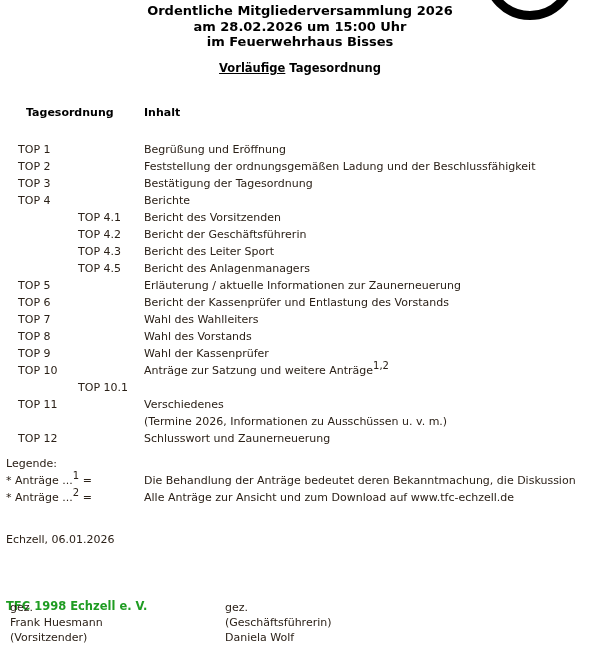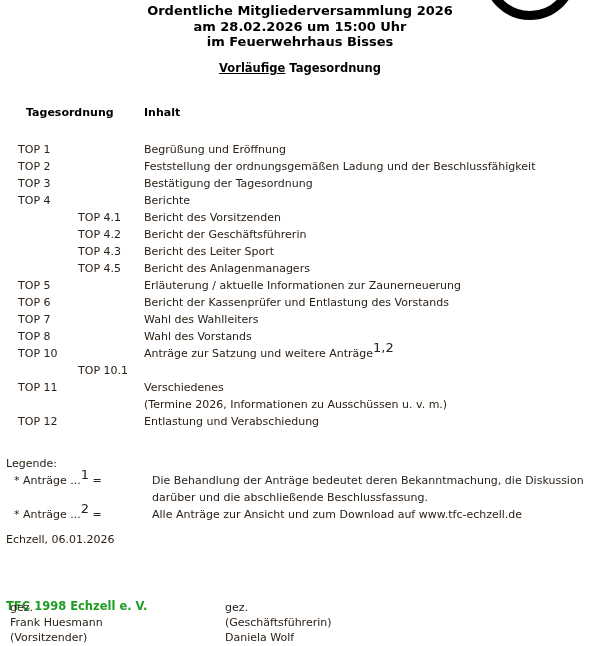--- a/index.html
+++ b/index.html
@@ -84,21 +84,21 @@
   }
   .col-top.sub { left: 78px; }
   .col-content {
     position: absolute;
     left: 144px;
     top: 0;
   }
   .row.head .col-top { left: 26px; }
   .spacer-row { height: 13px; }
   sup {
-    font-size: 13px;
+    font-size: 10px;
     vertical-align: super;
     line-height: 0;
   }
 
   
   .legend {
     position: absolute;
     left: 0;
     top: 455px;
     width: 552px;
@@ -108,21 +108,20 @@
   .legend-title {
     position: relative;
     left: 6px;
     height: 17px;
     white-space: nowrap;
   }
   .legend-row {
     position: relative;
     height: 17px;
     white-space: nowrap;
-    margin-left: 8px;
   }
   .legend-key {
     position: absolute;
     left: 6px;
     top: 0;
   }
   .legend-val {
     position: absolute;
     left: 144px;
     top: 0;
@@ -225,50 +224,51 @@
       </div>
       <div class="row">
         <span class="col-top">TOP 7</span>
         <span class="col-content">Wahl des Wahlleiters</span>
       </div>
       <div class="row">
         <span class="col-top">TOP 8</span>
         <span class="col-content">Wahl des Vorstands</span>
       </div>
       <div class="row">
+        <span class="col-top">TOP 9</span>
+        <span class="col-content">Wahl der Kassenprüfer</span>
+      </div>
+      <div class="row">
         <span class="col-top">TOP 10</span>
         <span class="col-content">Anträge zur Satzung und weitere Anträge<sup>1,2</sup></span>
       </div>
       <div class="row">
         <span class="col-top sub">TOP 10.1</span>
       </div>
       <div class="row">
         <span class="col-top">TOP 11</span>
         <span class="col-content">Verschiedenes</span>
       </div>
       <div class="row">
         <span class="col-top"></span>
         <span class="col-content">(Termine 2026, Informationen zu Ausschüssen u. v. m.)</span>
       </div>
       <div class="row">
         <span class="col-top">TOP 12</span>
-        <span class="col-content">Entlastung und Verabschiedung</span>
+        <span class="col-content">Schlusswort und Zaunerneuerung</span>
       </div>
     </div>
 </div>
 
 <div class="legend">
   <div class="legend-title">Legende:</div>
   <div id="legend-rows">
       <div class="legend-row">
         <span class="legend-key">* Anträge ...<sup>1</sup> =</span>
         <span class="legend-val">Die Behandlung der Anträge bedeutet deren Bekanntmachung, die Diskussion</span>
-      </div>
-      <div class="legend-row">
-        <span class="legend-val cont">darüber und die abschließende Beschlussfassung.</span>
       </div>
       <div class="legend-row">
         <span class="legend-key">* Anträge ...<sup>2</sup> =</span>
         <span class="legend-val">Alle Anträge zur Ansicht und zum Download auf www.tfc-echzell.de</span>
       </div>
     </div>
 </div>
 
 <div class="place-date">Echzell, 06.01.2026</div>
 <div class="club-name" style="color: rgb(31, 156, 34); margin-top: 36px;">TFC 1998 Echzell e. V.</div>

